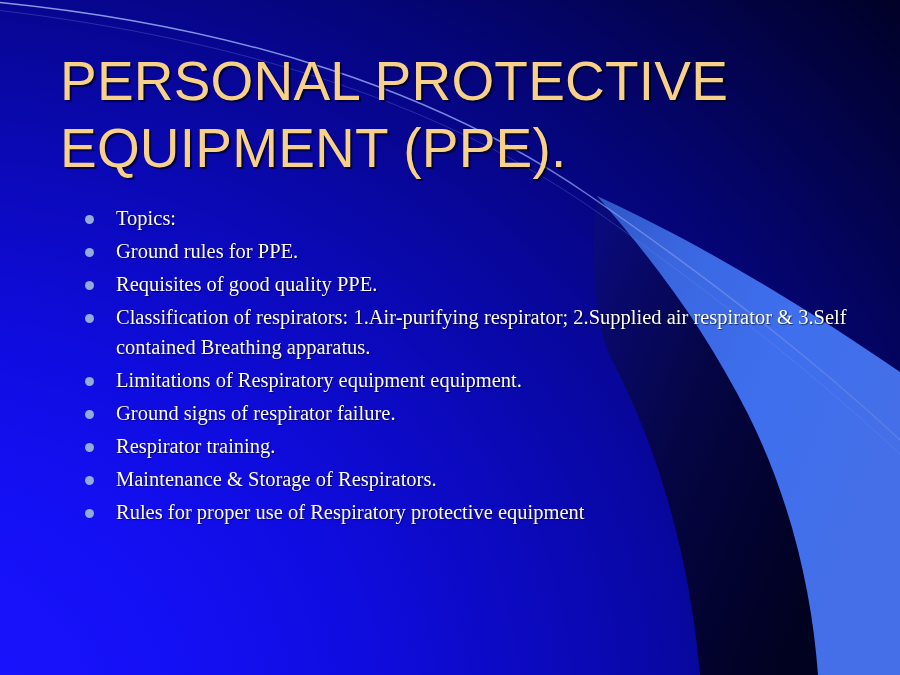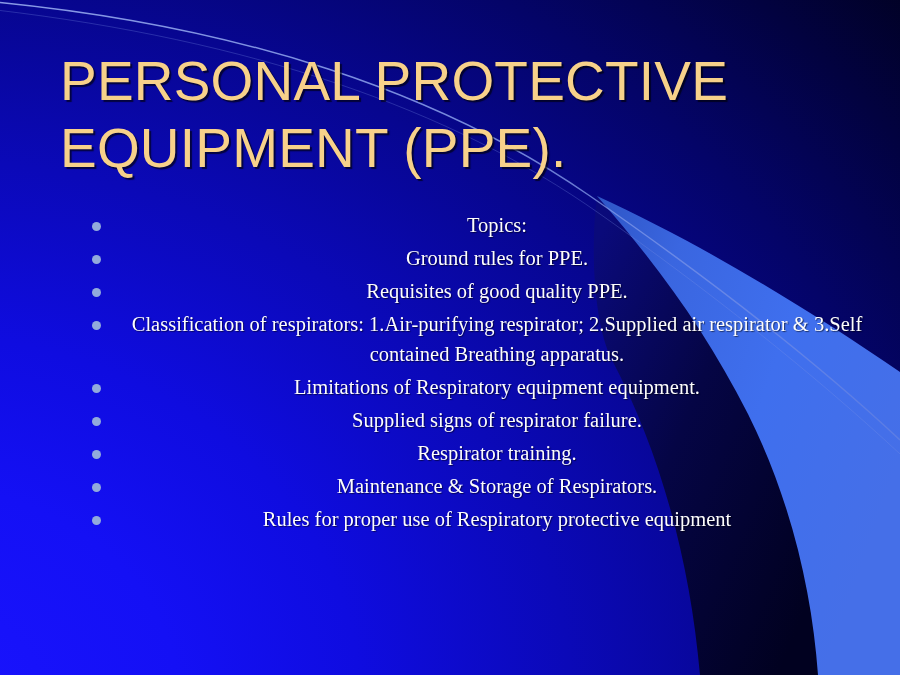--- a/index.html
+++ b/index.html
@@ -53,24 +53,23 @@
     text-shadow: 2px 2px 1px rgba(0, 0, 0, 0.62);
     white-space: pre-line;
   }
 
   
   #body-list {
     position: absolute;
     left: 66px;
     top: 196px;
     width: 790px;
-    margin: 15px;
+    margin: 8px;
     padding: 0;
     list-style: none;
-    text-align: center;
   }
 
   #body-list li {
     position: relative;
     display: block;
     padding-left: 42px;
     margin: 0 0 3.6px 0;
     font-size: 20.5px;
     line-height: 29.5px;
     color: #fdfdfd;
@@ -164,21 +163,21 @@
     <li>
       <span class="dot"></span>
       <span class="txt">Classification of respirators: 1.Air-purifying respirator; 2.Supplied air respirator &amp; 3.Self contained Breathing apparatus.</span>
     </li>
     <li>
       <span class="dot"></span>
       <span class="txt">Limitations of Respiratory equipment equipment.</span>
     </li>
     <li>
       <span class="dot"></span>
-      <span class="txt">Supplied signs of respirator failure.</span>
+      <span class="txt">Ground signs of respirator failure.</span>
     </li>
     <li>
       <span class="dot"></span>
       <span class="txt">Respirator training.</span>
     </li>
     <li>
       <span class="dot"></span>
       <span class="txt">Maintenance &amp; Storage of Respirators.</span>
     </li>
     <li>

